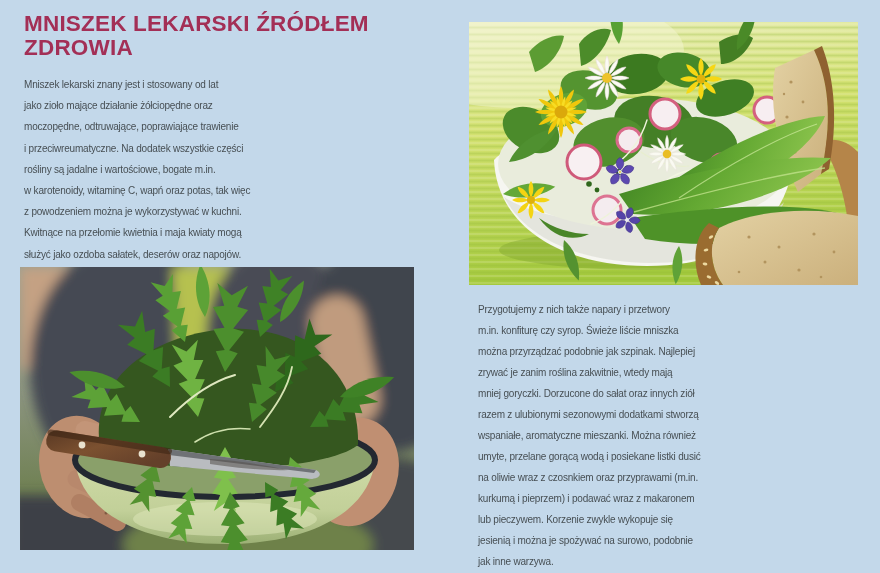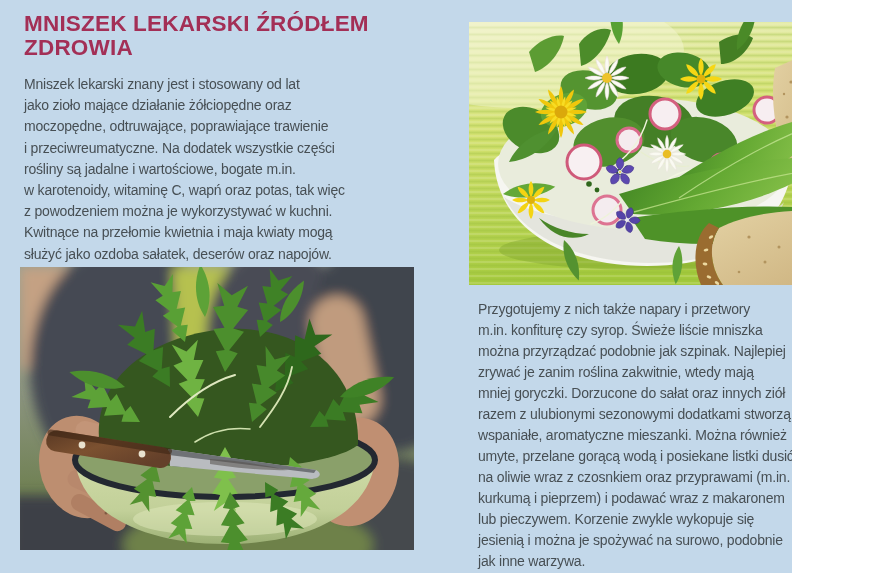--- a/index.html
+++ b/index.html
@@ -1,36 +1,36 @@
 <!DOCTYPE html>
 <html><head>
 <meta charset="utf-8">
 <style>
   * { margin: 0; padding: 0; box-sizing: border-box; }
   html, body { width: 880px; height: 573px; }
   body { font-family: "Liberation Sans", sans-serif; }
   .page {
     position: relative;
-    width: 792px; height: 573px;
+    width: 880px; height: 573px;
     background: #c3d8ea;
     overflow: hidden;
   }
   .title {
     position: absolute;
     left: 24px; top: 12px; width: 440px;
     font-size: 22.5px; line-height: 23.5px;
     font-weight: bold;
     color: #a32f56;
     letter-spacing: 0.2px;
     white-space: pre-line;
   }
   .para {
     position: absolute;
     color: #474f54;
-    font-size: 14px;
+    font-size: 10px;
     line-height: 21.2px;
     letter-spacing: -0.2px;
     white-space: pre-line;
   }
   .para-intro  { left: 24px;  top: 74px;  width: 424px; }
   .para-second { left: 468px; top: 299px; width: 412px; line-height: 21px; margin-left: 10px; }
   .photo { position: absolute; }
   .photo svg { display: block; }
   .photo-salad { left: 469px; top: 22px;  width: 389px; height: 263px; }
   .photo-hands { left: 20px;  top: 267px; width: 394px; height: 283px; }

